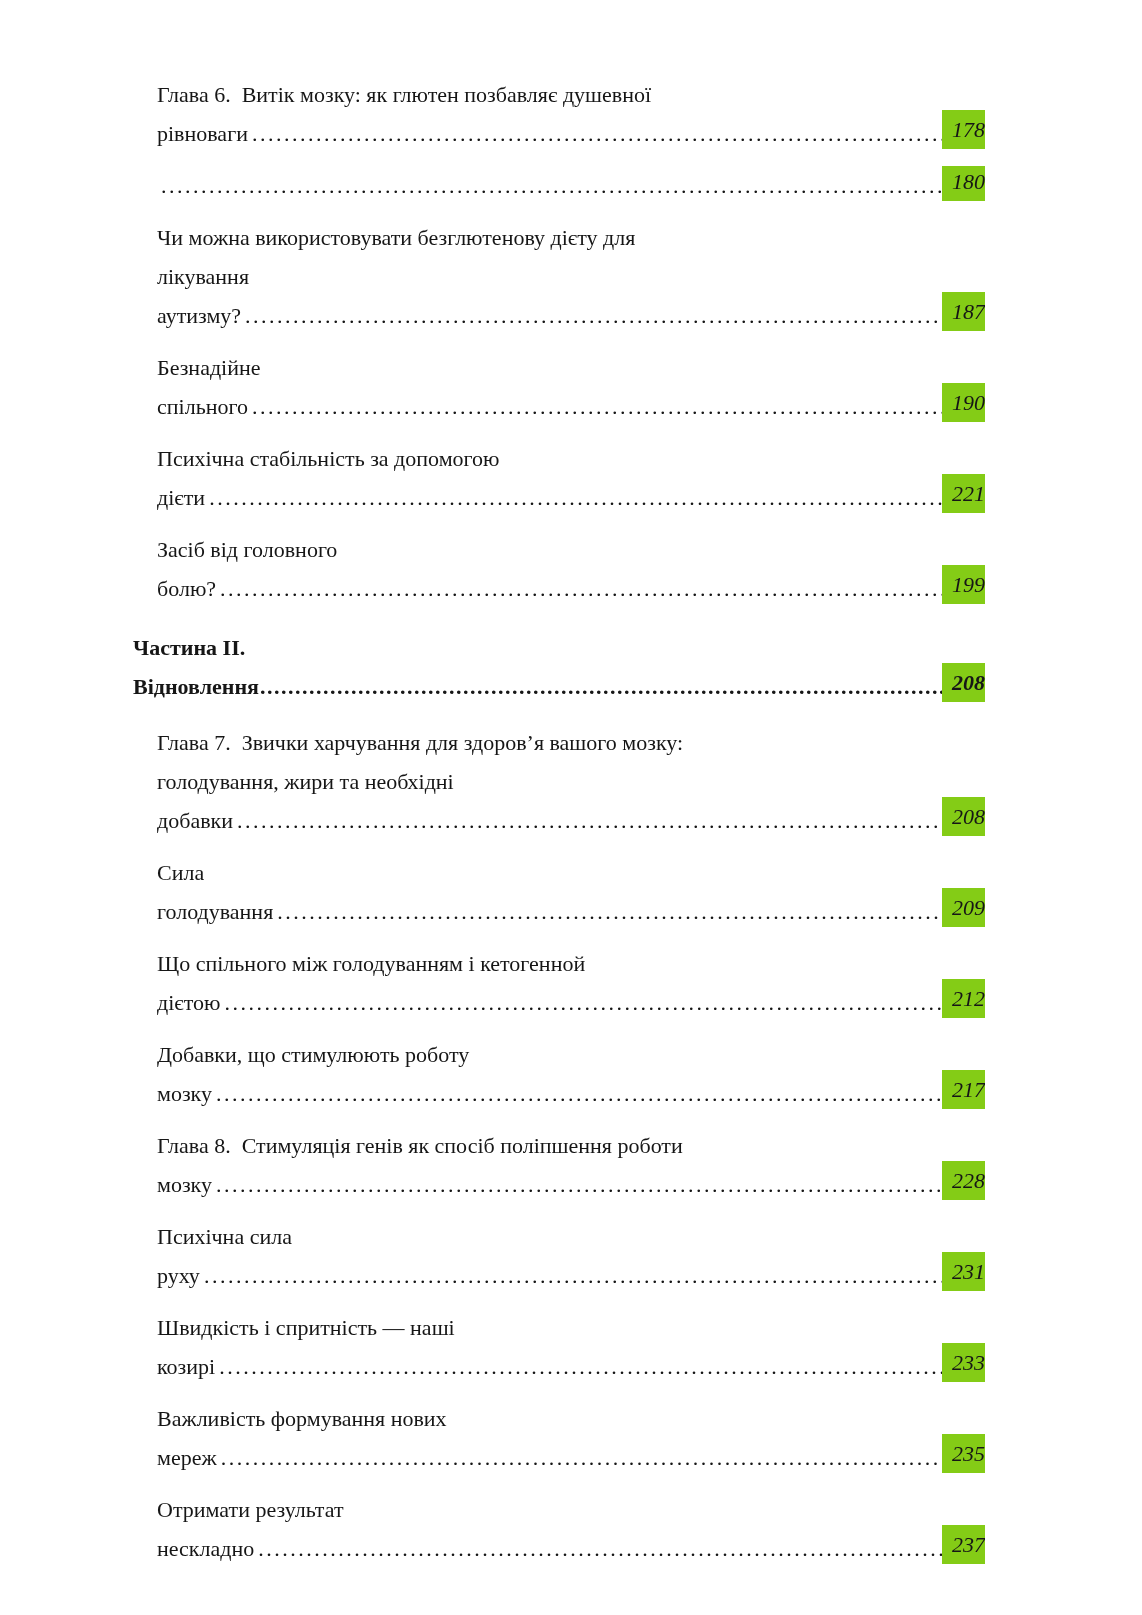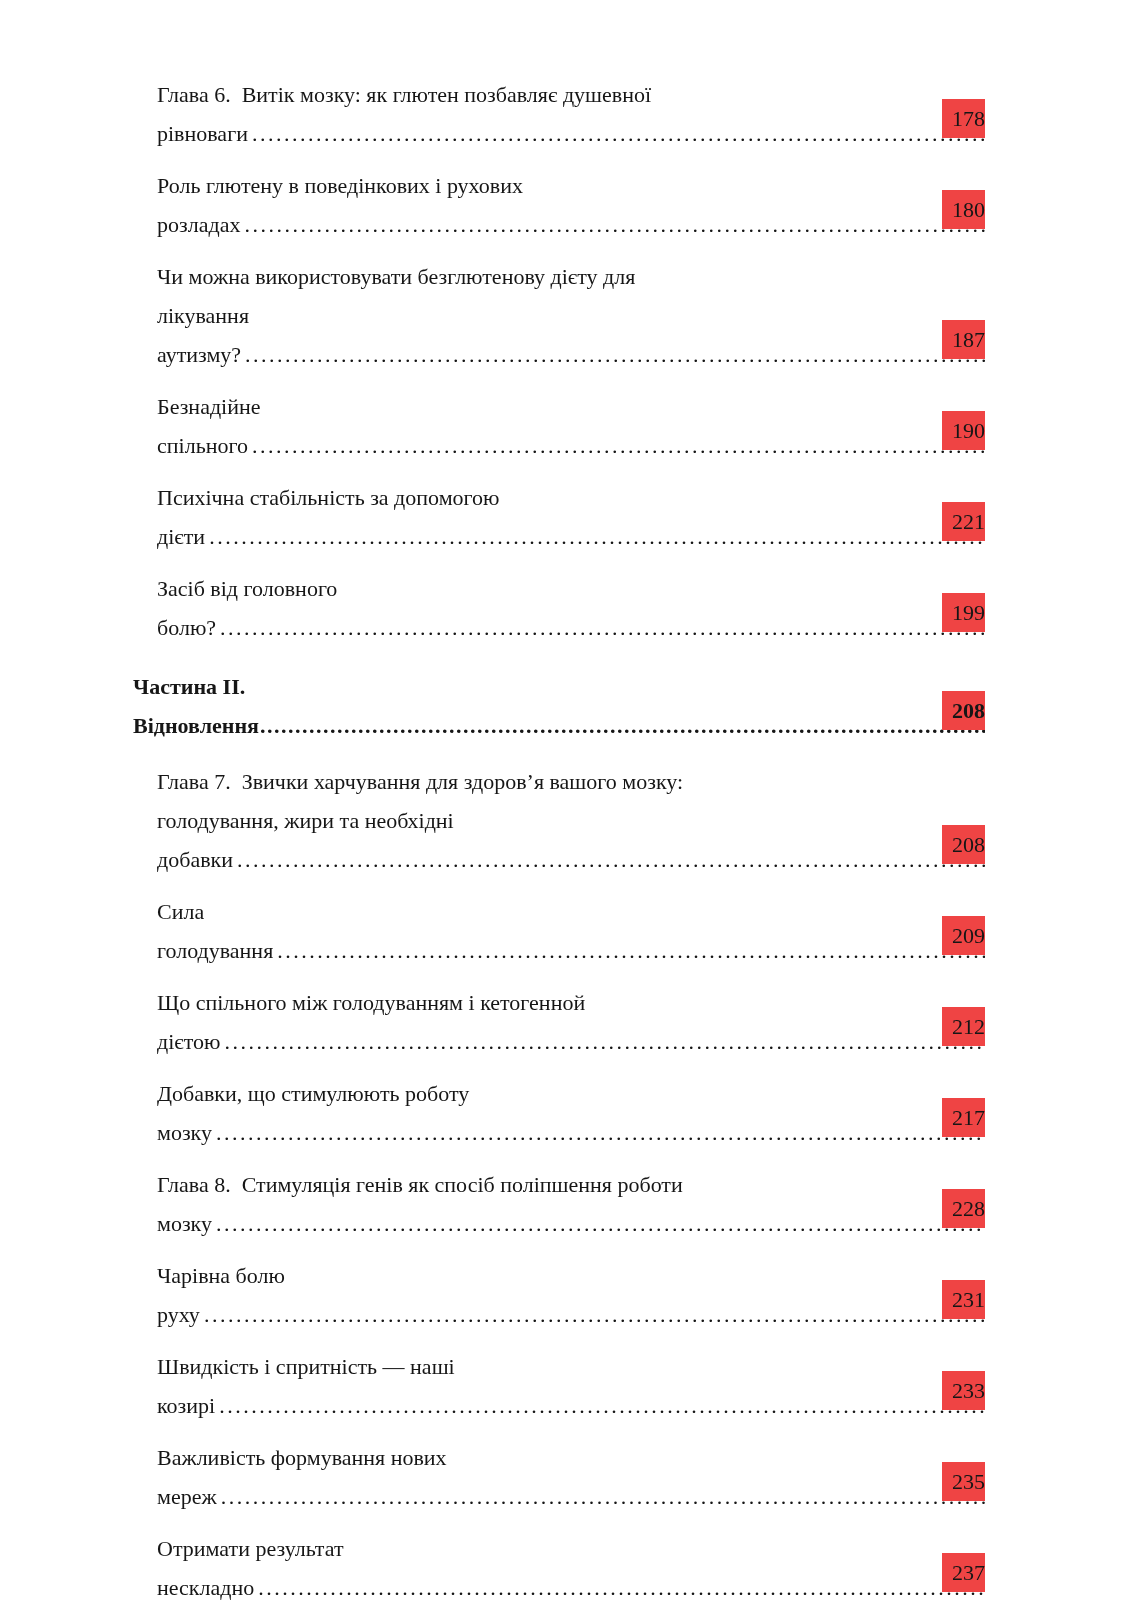--- a/index.html
+++ b/index.html
@@ -47,37 +47,38 @@
   .dots::after {
     content: "................................................................................................................................................................";
   }
   .part .dots {
     padding-left: 1px;
     letter-spacing: 1.5px;
   }
   .pg {
     position: absolute;
     right: 0;
-    bottom: 15px;
-    background: #ef4444;
+    bottom: 4px;
+    background: #84cc16;
     padding-left: 10px;
+    font-style: italic;
   }
 </style>
 </head>
 <body>
 
 <div class="page">
   <div class="toc" id="toc">
       <div class="entry chapter">
     <span class="txt">Глава 6.&nbsp; Витік мозку: як глютен позбавляє душевної
 рівноваги</span><span class="dots"></span>
     <span class="pg">178</span>
   </div>
       <div class="entry section">
-    <span class="txt">Роль глютену в поведінкових і рухових розладах</span><span class="dots"></span>
+    <span class="dots"></span>
     <span class="pg">180</span>
   </div>
       <div class="entry section">
     <span class="txt">Чи можна використовувати безглютенову дієту для
 лікування аутизму?</span><span class="dots"></span>
     <span class="pg">187</span>
   </div>
       <div class="entry section">
     <span class="txt">Безнадійне спільного</span><span class="dots"></span>
     <span class="pg">190</span>
@@ -110,21 +111,21 @@
       <div class="entry section">
     <span class="txt">Добавки, що стимулюють роботу мозку</span><span class="dots"></span>
     <span class="pg">217</span>
   </div>
       <div class="entry chapter">
     <span class="txt">Глава 8.&nbsp; Стимуляція генів як спосіб поліпшення роботи
 мозку</span><span class="dots"></span>
     <span class="pg">228</span>
   </div>
       <div class="entry section">
-    <span class="txt">Чарівна болю руху</span><span class="dots"></span>
+    <span class="txt">Психічна сила руху</span><span class="dots"></span>
     <span class="pg">231</span>
   </div>
       <div class="entry section">
     <span class="txt">Швидкість і спритність — наші козирі</span><span class="dots"></span>
     <span class="pg">233</span>
   </div>
       <div class="entry section">
     <span class="txt">Важливість формування нових мереж</span><span class="dots"></span>
     <span class="pg">235</span>
   </div>

